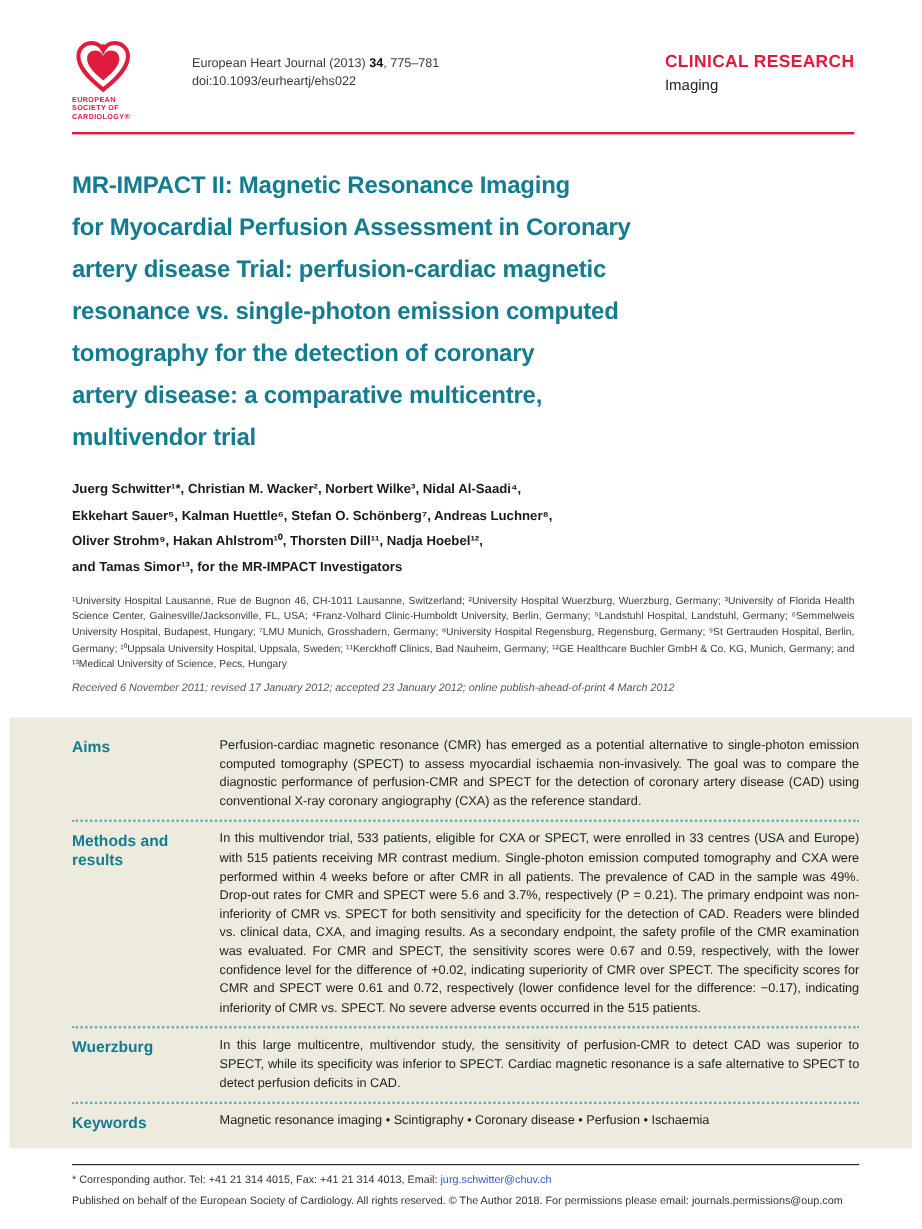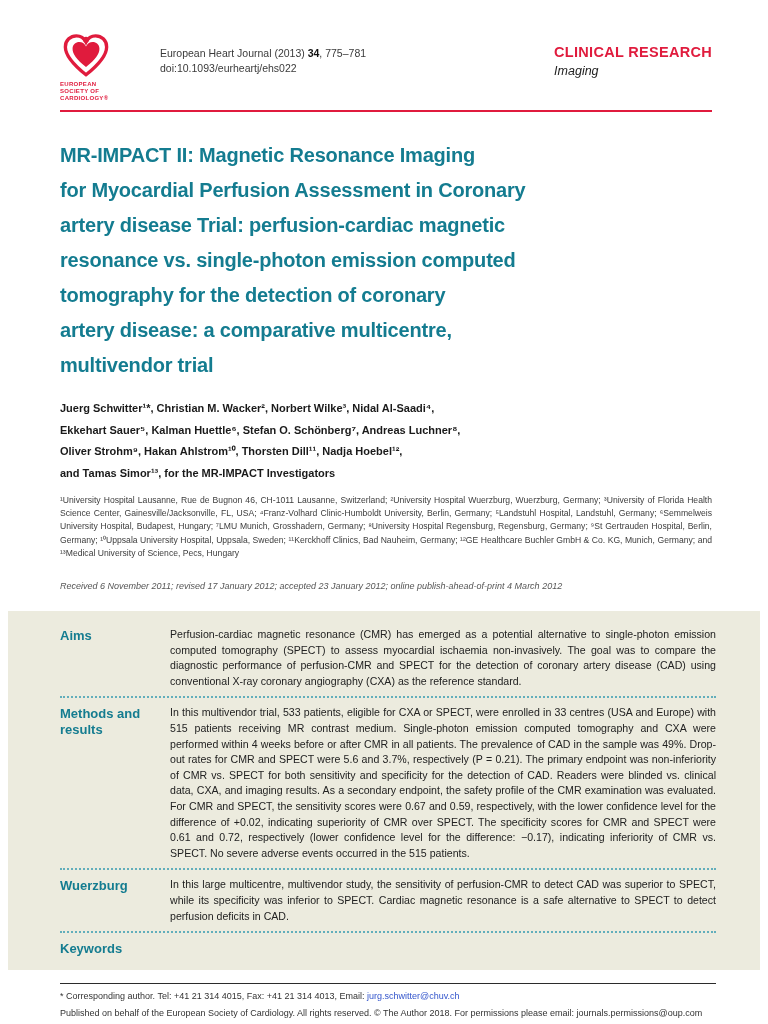--- a/index.html
+++ b/index.html
@@ -20,36 +20,36 @@
   
   .header{display:flex;align-items:flex-start;margin-top:34px;}
   .logo{width:64px;flex:none;}
   .logo svg{display:block;margin-left:2px;}
   .logo-text{margin-top:3px;font-size:6px;line-height:7px;font-weight:bold;
     color:var(--red);letter-spacing:.3px;}
   .citation{margin-left:16px;padding-top:12px;font-size:10.5px;line-height:15px;color:#3a3a3a;}
   .citation .vol{font-weight:bold;color:#111;}
   .category-block{margin-left:auto;text-align:left;padding-top:10px;}
   .category{color:var(--red);font-weight:bold;font-size:14.5px;letter-spacing:.3px;}
-  .subcategory{font-style:italic;font-size:12.5px;color:#222;margin-top:4px;}
+  .subcategory{font-size:12.5px;color:#222;margin-top:4px;}
   .red-rule{height:2px;background:var(--red);margin:8px 56px 0 60px;}
 
   
   .title{margin-top:26px;color:var(--teal);font-weight:bold;
     font-size:20px;line-height:35px;letter-spacing:-0.2px;white-space:nowrap;}
   .authors{margin-top:15px;font-weight:bold;color:#1a1a1a;
     font-size:11px;line-height:21.5px;}
   .affiliations{margin-top:10px;font-size:8.6px;line-height:13.2px;color:#3c3c3c;
     text-align:justify;}
-  .received{margin-top:21px;font-size:9px;font-style:italic;color:#555;}
+  .received{margin-top:8px;font-size:9px;font-style:italic;color:#555;}
 
   
   .abstract-box{margin:20px 8px 0 8px;background:var(--box-bg);
     padding:16px 44px 13px 52px;}
-  .section{display:flex;}
+  .section{display:flex;gap:13px;}
   .section-label{width:110px;flex:none;color:var(--teal);font-weight:bold;
     font-size:13px;line-height:16px;padding-top:1px;}
   .section-text{flex:1;font-size:10.6px;line-height:15.6px;text-align:justify;color:#222;}
   .dotted-sep{border:0;border-top:2px dotted var(--dotted);margin:7px 0;}
 
   
   .footnote-rule{border:0;border-top:1.2px solid #2b2b2b;margin:13px 52px 0 60px;}
   .corresponding{margin:7px 56px 0 60px;font-size:9px;color:#333;}
   .email{color:var(--link);text-decoration:none;cursor:pointer;}
   .copyright{margin:7px 56px 0 60px;font-size:9px;color:#333;}
@@ -114,20 +114,21 @@
     <div class="section-text">In this multivendor trial, 533 patients, eligible for CXA or SPECT, were enrolled in 33 centres (USA and Europe) with 515 patients receiving MR contrast medium. Single-photon emission computed tomography and CXA were performed within 4 weeks before or after CMR in all patients. The prevalence of CAD in the sample was 49%. Drop-out rates for CMR and SPECT were 5.6 and 3.7%, respectively (P = 0.21). The primary endpoint was non-inferiority of CMR vs. SPECT for both sensitivity and specificity for the detection of CAD. Readers were blinded vs. clinical data, CXA, and imaging results. As a secondary endpoint, the safety profile of the CMR examination was evaluated. For CMR and SPECT, the sensitivity scores were 0.67 and 0.59, respectively, with the lower confidence level for the difference of +0.02, indicating superiority of CMR over SPECT. The specificity scores for CMR and SPECT were 0.61 and 0.72, respectively (lower confidence level for the difference: −0.17), indicating inferiority of CMR vs. SPECT. No severe adverse events occurred in the 515 patients.</div>
   </div>
   <hr class="dotted-sep">
   <div class="section">
     <div class="section-label">Wuerzburg</div>
     <div class="section-text">In this large multicentre, multivendor study, the sensitivity of perfusion-CMR to detect CAD was superior to SPECT, while its specificity was inferior to SPECT. Cardiac magnetic resonance is a safe alternative to SPECT to detect perfusion deficits in CAD.</div>
   </div>
   <hr class="dotted-sep">
   <div class="section">
     <div class="section-label">Keywords</div>
+    <div class="section-text">Magnetic resonance imaging • Scintigraphy • Coronary disease • Perfusion • Ischaemia</div>
   </div>
 </div>
 
 <hr class="footnote-rule">
 
 <div class="corresponding">
   <span>* Corresponding author. Tel: +41 21 314 4015, Fax: +41 21 314 4013, Email: </span><a class="email">jurg.schwitter@chuv.ch</a>
 </div>
 
 <div class="copyright">Published on behalf of the European Society of Cardiology. All rights reserved. © The Author 2018. For permissions please email: journals.permissions@oup.com</div>

